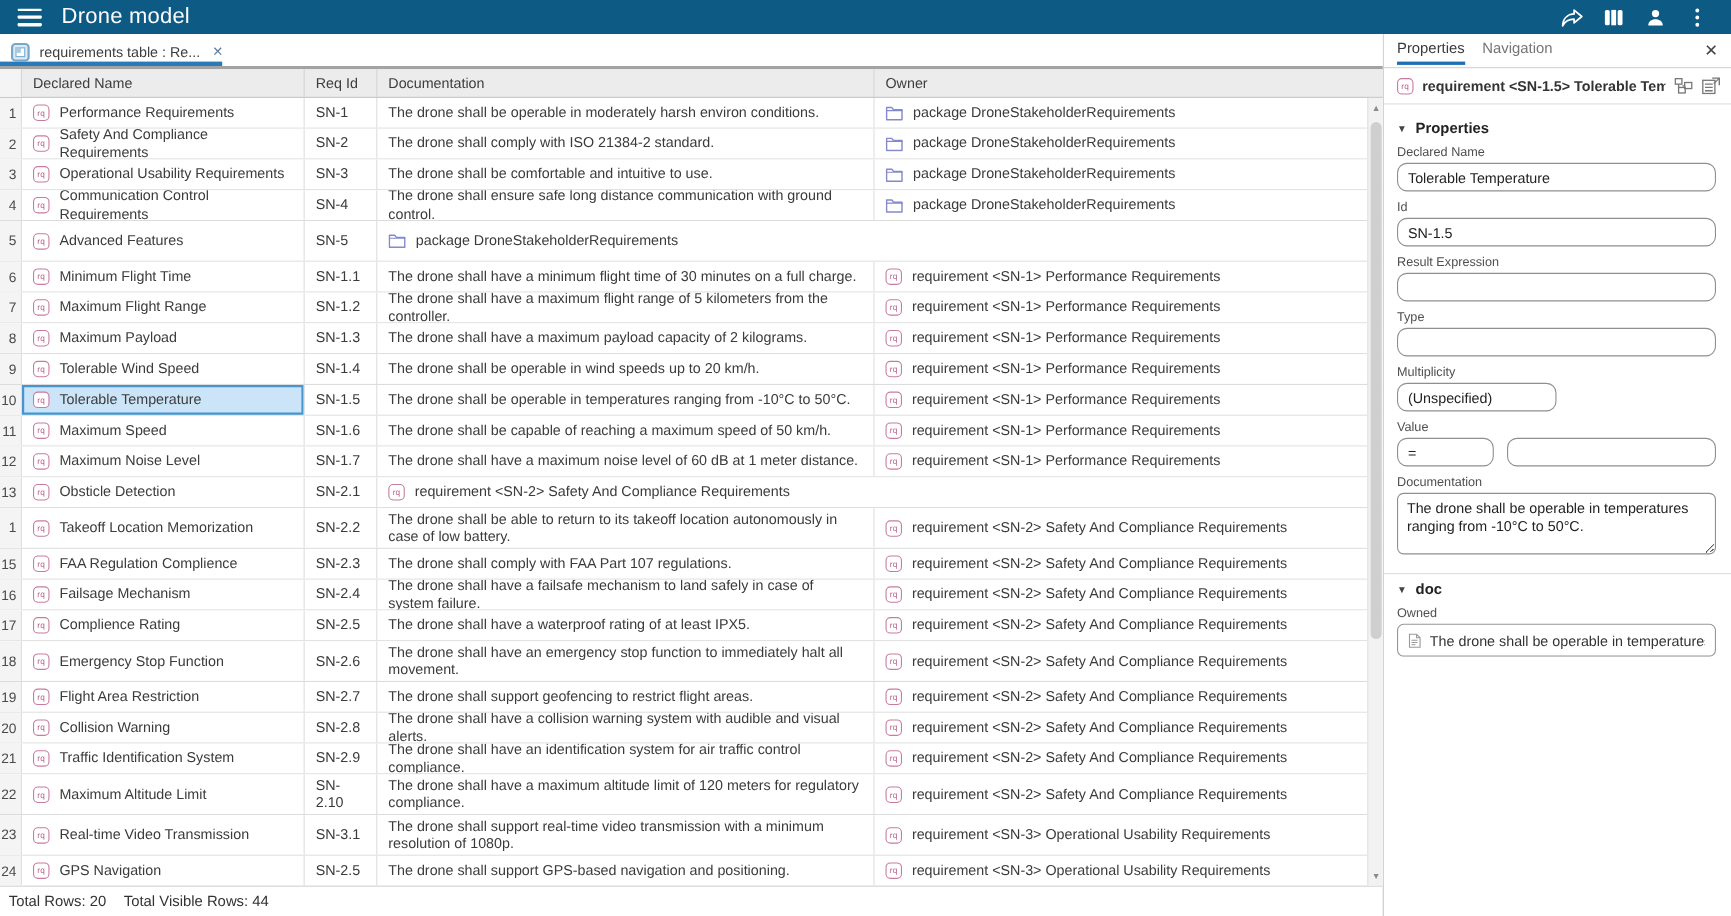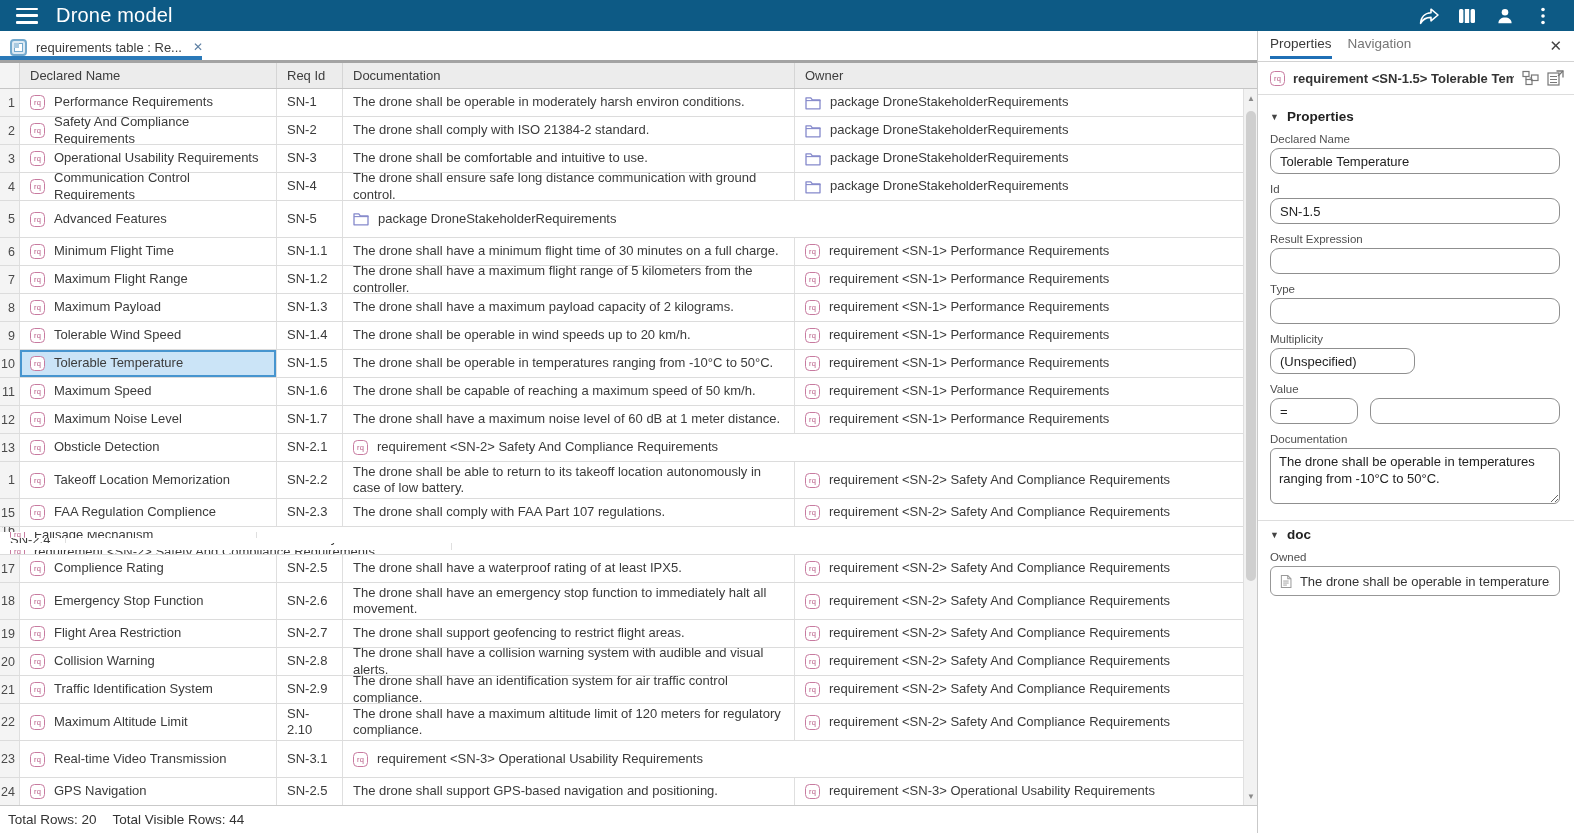--- a/index.html
+++ b/index.html
@@ -428,21 +428,21 @@
               <span class="txt">SN-2.3</span>
             </div>
             <div class="td c-doc">
               <span class="txt">The drone shall comply with FAA Part 107 regulations.</span>
             </div>
             <div class="td c-owner">
               <span class="rq">rq</span>
               <span class="txt">requirement &lt;SN-2&gt; Safety And Compliance Requirements</span>
             </div>
           </div>
-          <div class="tr" style="height: 28px; flex-direction: column;">
+          <div class="tr" style="height: 28px;">
             <div class="td c-num">16</div>
             <div class="td c-name">
               <span class="rq">rq</span>
               <span class="txt">Failsage Mechanism</span>
             </div>
             <div class="td c-reqid">
               <span class="txt">SN-2.4</span>
             </div>
             <div class="td c-doc">
               <span class="txt">The drone shall have a failsafe mechanism to land safely in case of system failure.</span>
@@ -555,20 +555,23 @@
             </div>
           </div>
           <div class="tr" style="height: 37px;">
             <div class="td c-num">23</div>
             <div class="td c-name">
               <span class="rq">rq</span>
               <span class="txt">Real-time Video Transmission</span>
             </div>
             <div class="td c-reqid">
               <span class="txt">SN-3.1</span>
+            </div>
+            <div class="td c-doc">
+              <span class="txt">The drone shall support real-time video transmission with a minimum resolution of 1080p.</span>
             </div>
             <div class="td c-owner">
               <span class="rq">rq</span>
               <span class="txt">requirement &lt;SN-3&gt; Operational Usability Requirements</span>
             </div>
           </div>
           <div class="tr" style="height: 28px;">
             <div class="td c-num">24</div>
             <div class="td c-name">
               <span class="rq">rq</span>

